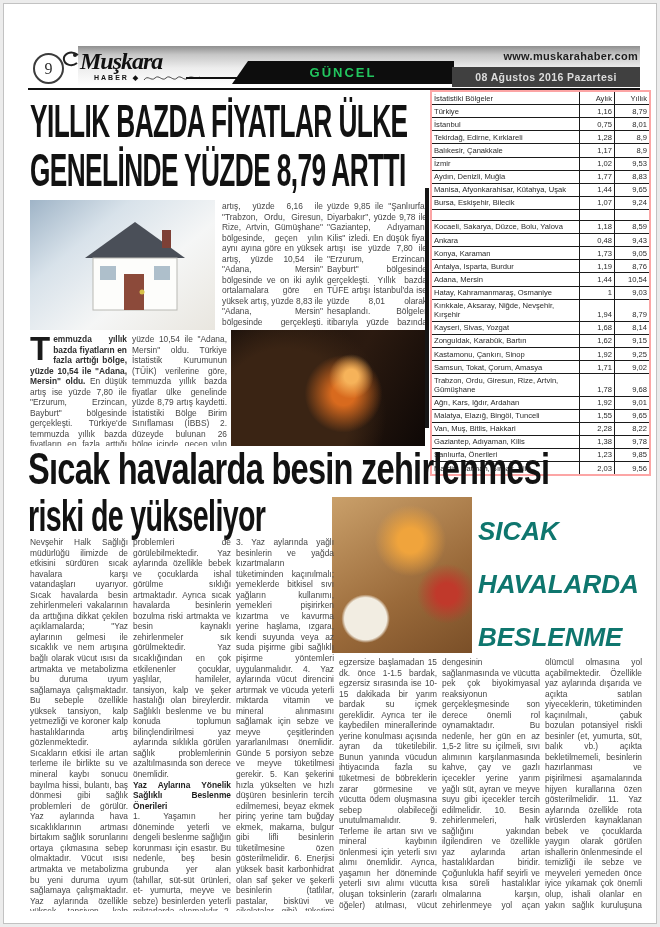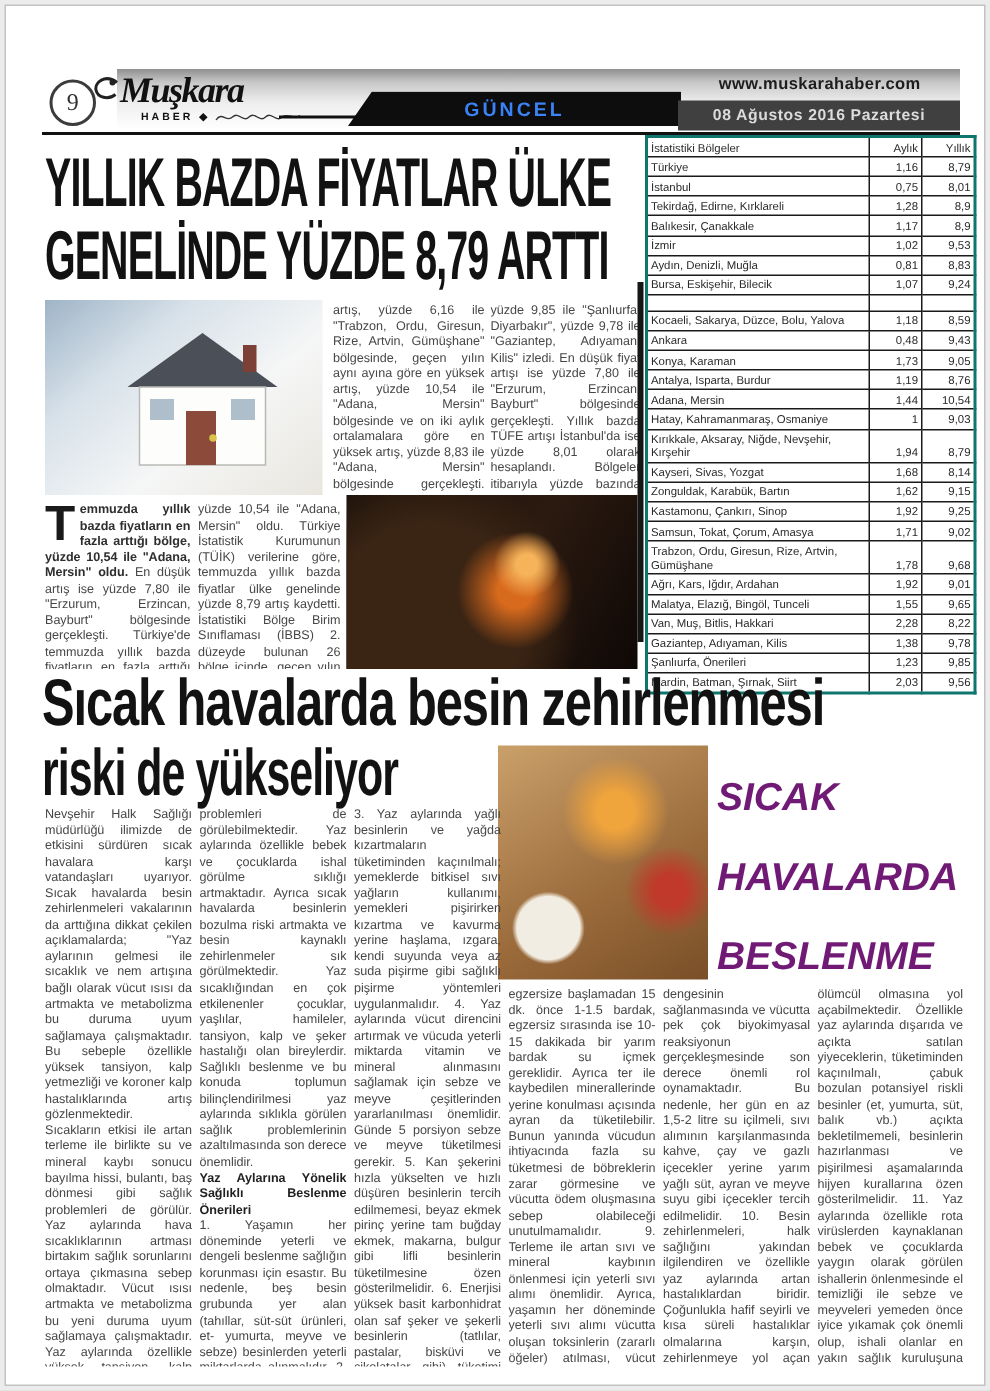--- a/index.html
+++ b/index.html
@@ -12,25 +12,25 @@
   .hdr-band{left:78px;top:46px;width:562px;height:40px;
             background:linear-gradient(180deg,#8f8f8f 0,#c7c7c7 22%,#ededed 55%,#ffffff 100%);}
   .pagenum{left:33px;top:53px;width:27px;height:27px;border:2px solid #3c3c3c;border-radius:50%;
            display:flex;align-items:center;justify-content:center;font-size:16px;color:#2f2f2f;
            font-family:"Liberation Serif",serif;background:#fff;}
   .logo{left:66px;top:49px;width:160px;height:40px;color:#111;}
   .logo-name{font-family:"Liberation Serif",serif;font-style:italic;font-weight:700;font-size:24px;
              letter-spacing:-1px;line-height:24px;}
   .logo-sub{font-size:7px;font-weight:700;letter-spacing:2px;margin-left:28px;}
   .logo-rule{left:186px;top:77px;width:52px;height:2px;background:#111;}
-  .guncel{left:232px;top:61px;width:222px;height:23px;background:#0d0d0d;color:#3b82f6;
+  .guncel{left:232px;top:61px;width:222px;height:23px;background:#0d0d0d;color:#22c55e;
           clip-path:polygon(16px 0,100% 0,100% 100%,0 100%);
           display:flex;align-items:center;justify-content:center;
           font-size:13px;font-weight:700;letter-spacing:2px;}
-  .website{left:455px;top:50px;width:183px;height:14px;text-align:center;font-size:11px;
+  .website{left:455px;top:50px;width:183px;height:14px;text-align:right;font-size:11px;
            font-weight:700;color:#1d1d1d;letter-spacing:.3px;}
   .datebar{left:452px;top:67px;width:188px;height:20px;background:#404040;color:#dcdcdc;
            display:flex;align-items:center;justify-content:center;font-size:10.5px;
            font-weight:700;letter-spacing:.4px;}
   .hdr-underline{left:28px;top:88px;width:612px;height:2px;background:#111;}
 
   
   .h1line{left:30px;white-space:nowrap;font-weight:700;font-size:46px;line-height:46px;
           color:#121212;letter-spacing:-1px;transform:scaleX(.57);transform-origin:left top;}
   .img-house{left:30px;top:200px;width:185px;height:130px;
@@ -44,37 +44,37 @@
        linear-gradient(120deg,#1c120c,#2b1a10 55%,#0e0806);}
   .vrule{left:425px;top:188px;width:4px;height:240px;background:#161616;}
   .acol{position:absolute;font-size:8.4px;line-height:10.55px;text-align:justify;
         color:#474747;overflow:hidden;}
   .dropcap{float:left;font-size:33px;line-height:28px;font-weight:700;color:#1a1a1a;
            margin:1px 3px 0 0;}
   .bold{font-weight:700;color:#2e2e2e;}
 
   
   .tablewrap{left:430px;top:90px;width:221px;}
-  table.stats{border-collapse:collapse;width:100%;border:2px solid #0f766e;
+  table.stats{border-collapse:collapse;width:100%;border:2px solid #fca5a5;
               font-size:7.6px;color:#2a2a2a;padding-left:23px;}
   table.stats th,table.stats td{border:1px solid #1a1a1a;padding:1.5px 2px;line-height:1.2;
               text-align:left;font-weight:400;vertical-align:bottom;}
   table.stats td.num,table.stats th.num{text-align:right;width:30px;}
   table.stats tr{height:11px;}
 
   
   .h2line{left:28px;white-space:nowrap;font-weight:700;font-size:44px;line-height:46px;
           color:#121212;letter-spacing:-1px;transform-origin:left top;}
   .img-food{left:332px;top:497px;width:140px;height:156px;
      background:
        radial-gradient(circle at 24% 78%, #f2ede2 0 13%, rgba(242,237,226,0) 15%),
        radial-gradient(circle at 56% 28%, #f0a43c 0 9%, rgba(240,164,60,0) 26%),
        radial-gradient(circle at 82% 62%, #c0392b 0 7%, rgba(192,57,43,0) 20%),
        linear-gradient(150deg,#caa06a,#9a6a3a 60%,#7a4f28);}
-  .redcap{left:478px;top:505px;width:175px;color:#701a75;font-style:italic;font-weight:700;
+  .redcap{left:478px;top:505px;width:175px;color:#0f766e;font-style:italic;font-weight:700;
           font-size:26px;line-height:53px;letter-spacing:0;}
   .subhead{font-weight:700;color:#1f1f1f;}
 </style>
 </head>
 <body>
 
 <div class="page">
 
   <div class="abs hdr-band"></div>
 
@@ -159,22 +159,27 @@
             <td class="num">1,17</td>
             <td class="num">8,9</td>
           </tr>
           <tr>
             <td>İzmir</td>
             <td class="num">1,02</td>
             <td class="num">9,53</td>
           </tr>
           <tr>
             <td>Aydın, Denizli, Muğla</td>
-            <td class="num">0,81</td>
+            <td class="num">1,77</td>
             <td class="num">8,83</td>
+          </tr>
+          <tr>
+            <td>Manisa, Afyonkarahisar, Kütahya, Uşak</td>
+            <td class="num">1,44</td>
+            <td class="num">9,65</td>
           </tr>
           <tr>
             <td>Bursa, Eskişehir, Bilecik</td>
             <td class="num">1,07</td>
             <td class="num">9,24</td>
           </tr>
           <tr>
             <td></td>
             <td class="num"></td>
             <td class="num"></td>

